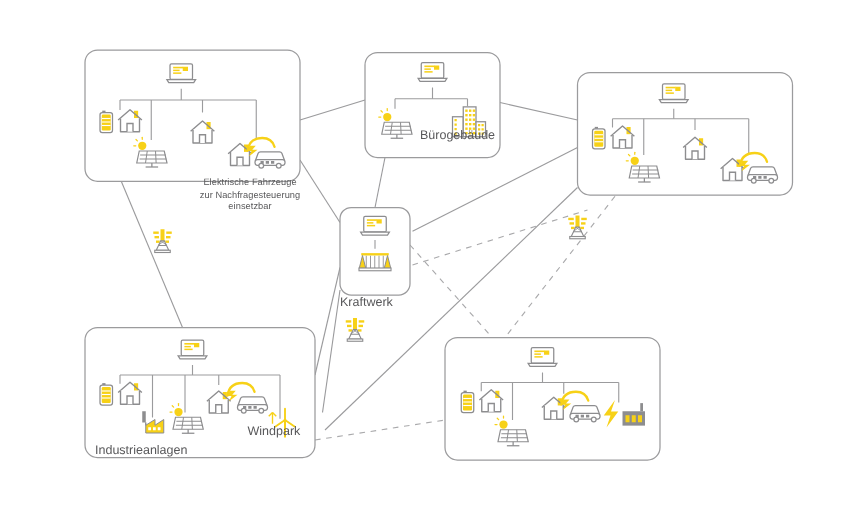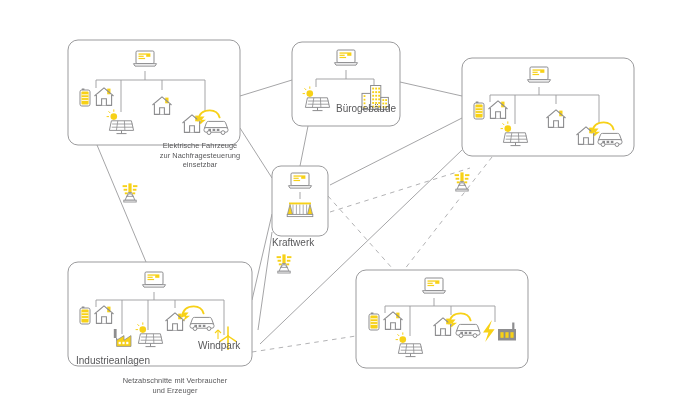--- a/index.html
+++ b/index.html
@@ -425,22 +425,20 @@
         <use href="#ico-pylon"></use>
       </g>
   </svg>
 
 
   <div class="caption" style="left:140px;top:141px;width:120px;">Elektrische Fahrzeuge
 zur Nachfragesteuerung
 einsetzbar</div>
 
 
-  <div class="caption" style="left:85px;top:376px;width:180px;">Netzabschnitte mit Verbraucher
-und Erzeuger</div>
 
   <div class="icon-label" style="left:336px;top:104px;width:70px;">Bürogebäude</div>
 
   <div class="icon-label" style="left:272px;top:222px;width:66px;margin-top:16px;">Kraftwerk</div>
 
   <div class="icon-label" style="left:76px;top:356px;width:90px;">Industrieanlagen</div>
 
   <div class="icon-label" style="left:198px;top:341px;width:60px;">Windpark</div>
 
 </div>

